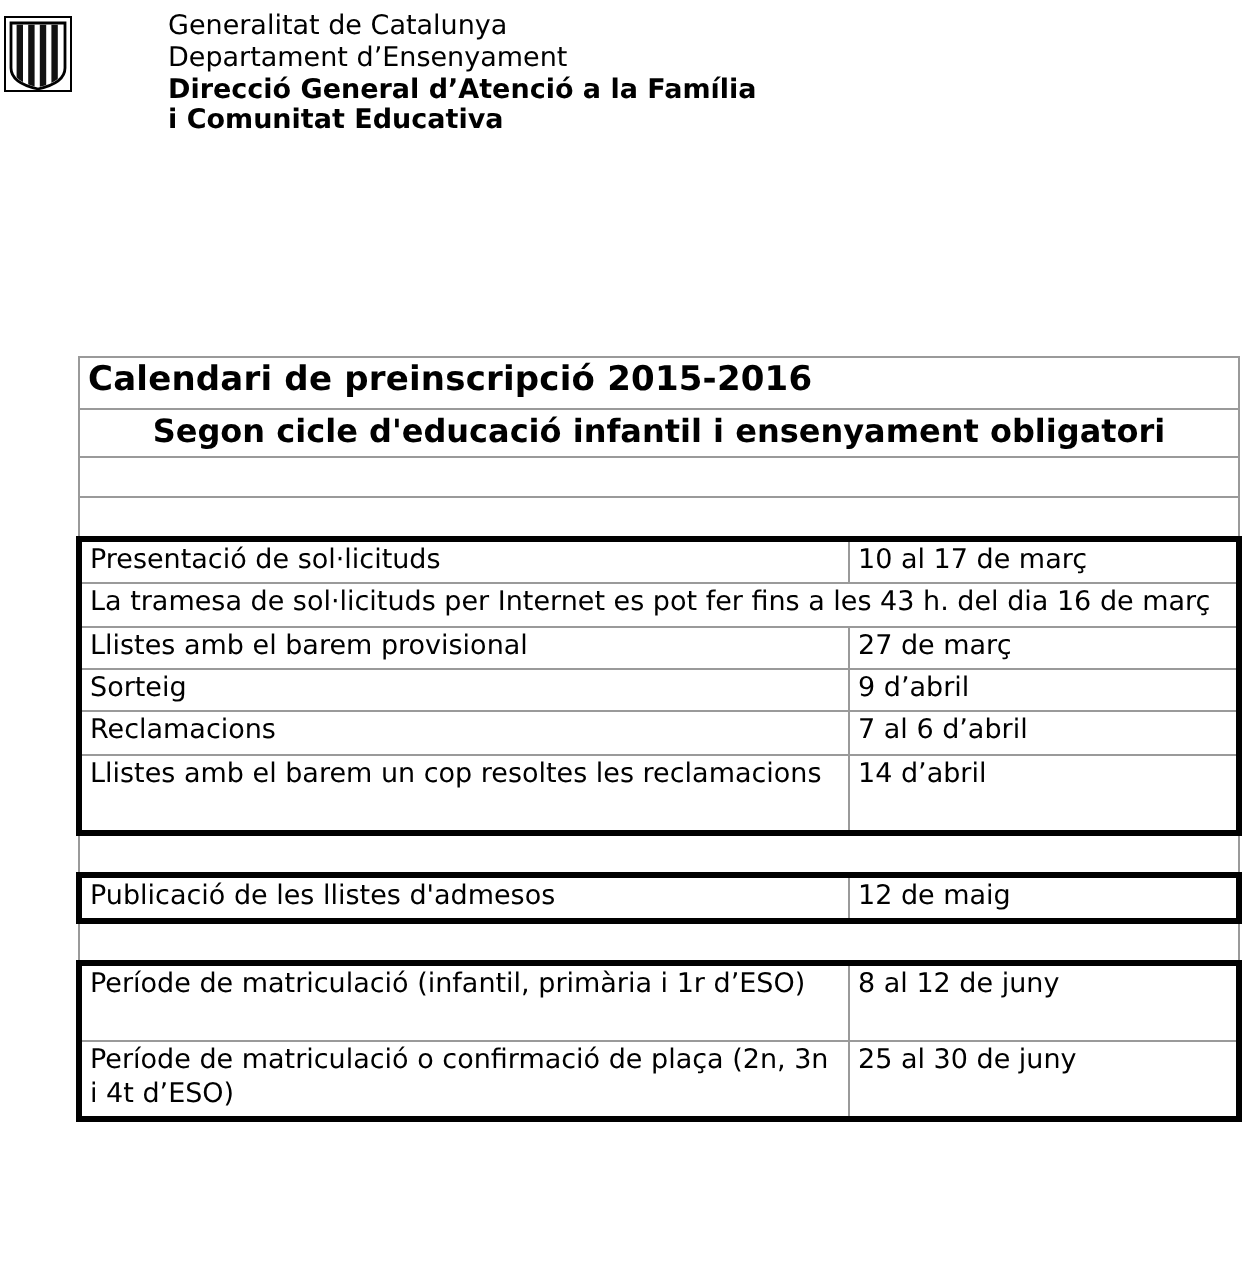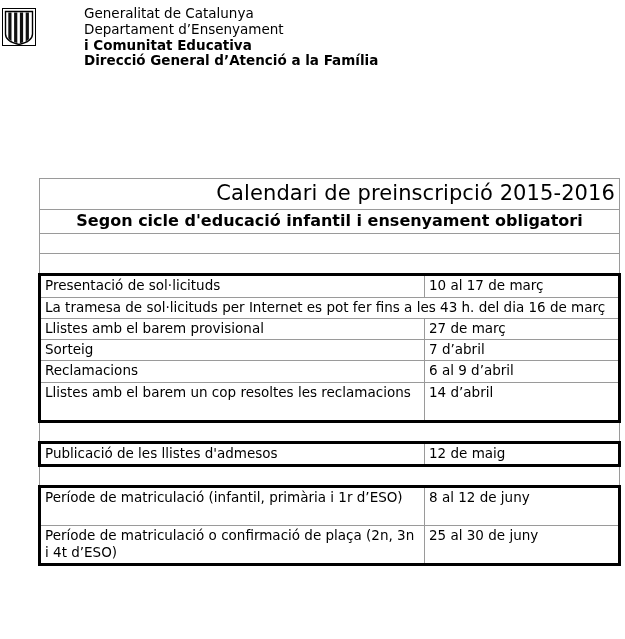--- a/index.html
+++ b/index.html
@@ -63,23 +63,23 @@
     padding: 1px 4px 2px 4px;
     vertical-align: top;
     line-height: 1.28;
     background: #ffffff;
   }
   col.c-left  { width: 385px; }
   col.c-right { width: 195px; }
 
   
   td.title-cell {
-    text-align: right;
-    font-weight: normal;
-    font-size: 21px;
+    text-align: left;
+    font-weight: bold;
+    font-size: 17px;
     padding: 4px 4px 5px 4px;
     letter-spacing: 0.1px;
   }
   td.subtitle-cell {
     text-align: center;
     font-weight: bold;
     font-size: 16px;
     padding: 4px 4px 5px 4px;
     margin-top: 27px;
   }
@@ -135,22 +135,22 @@
         <rect x="12.1" y="2" width="3.2" height="36" fill="#111111"></rect>
         <rect x="17.9" y="2" width="3.2" height="36" fill="#111111"></rect>
         <rect x="23.7" y="2" width="3.2" height="36" fill="#111111"></rect>
       </g>
     </svg>
   </div>
 
   <div class="org-lines">
     <div class="org-line">Generalitat de Catalunya</div>
     <div class="org-line">Departament d’Ensenyament</div>
+    <div class="org-line bold">Direcció General d’Atenció a la Família</div>
     <div class="org-line bold">i Comunitat Educativa</div>
-    <div class="org-line bold">Direcció General d’Atenció a la Família</div>
   </div>
 
 </div>
 
 <div class="cal-wrap">
   <table class="cal">
     <colgroup>
       <col class="c-left">
       <col class="c-right">
     </colgroup>
@@ -181,26 +181,26 @@
         <td class="shade blk-left blk-right" colspan="2">La tramesa de sol·licituds per Internet es pot fer fins a les 43 h. del dia 16 de març</td>
       </tr>
 
       <tr>
         <td class="blk-left">Llistes amb el barem provisional</td>
         <td class="blk-right">27 de març</td>
       </tr>
 
       <tr>
         <td class="blk-left">Sorteig</td>
-        <td class="blk-right">7 d’abril</td>
+        <td class="blk-right">9 d’abril</td>
       </tr>
 
       <tr>
         <td class="blk-left">Reclamacions</td>
-        <td class="blk-right">6 al 9 d’abril</td>
+        <td class="blk-right">7 al 6 d’abril</td>
       </tr>
 
       <tr>
         <td class="blk-left blk-bot tall2">Llistes amb el barem un cop resoltes les reclamacions</td>
         <td class="blk-right blk-bot tall2">14 d’abril</td>
       </tr>
 
       <tr>
         <td class="gap" colspan="2"></td>
       </tr>

